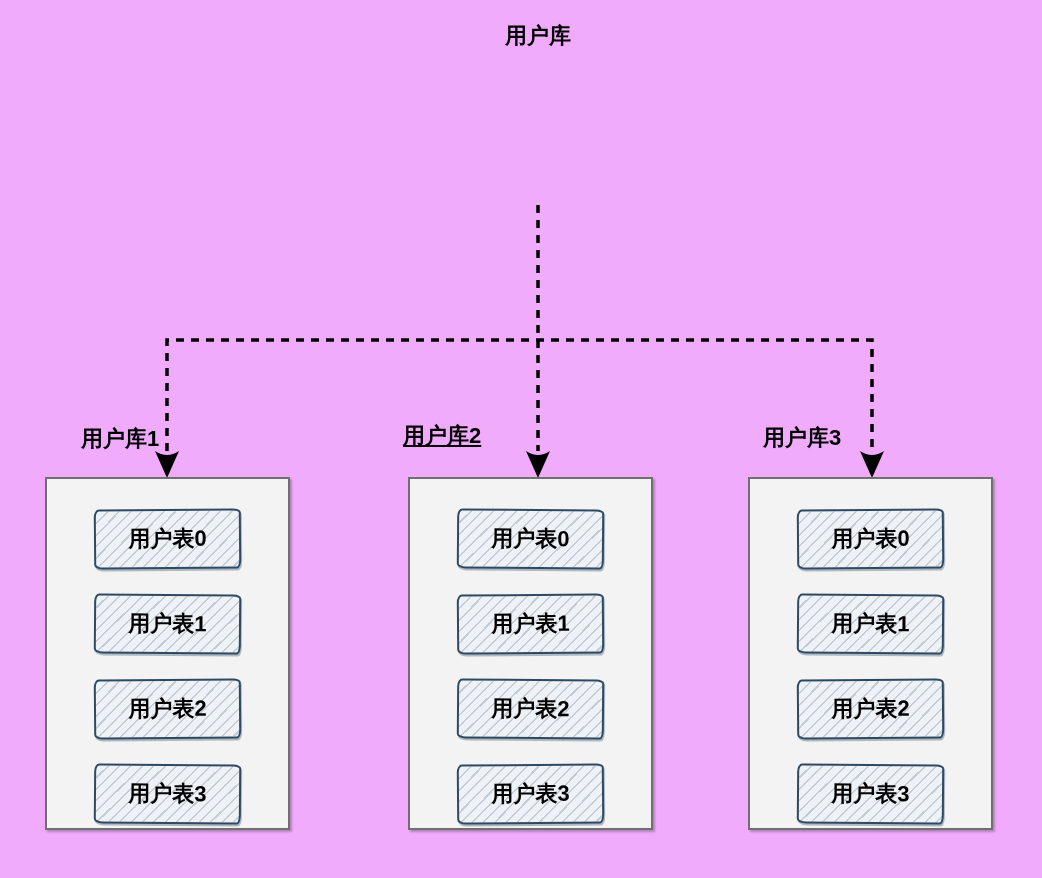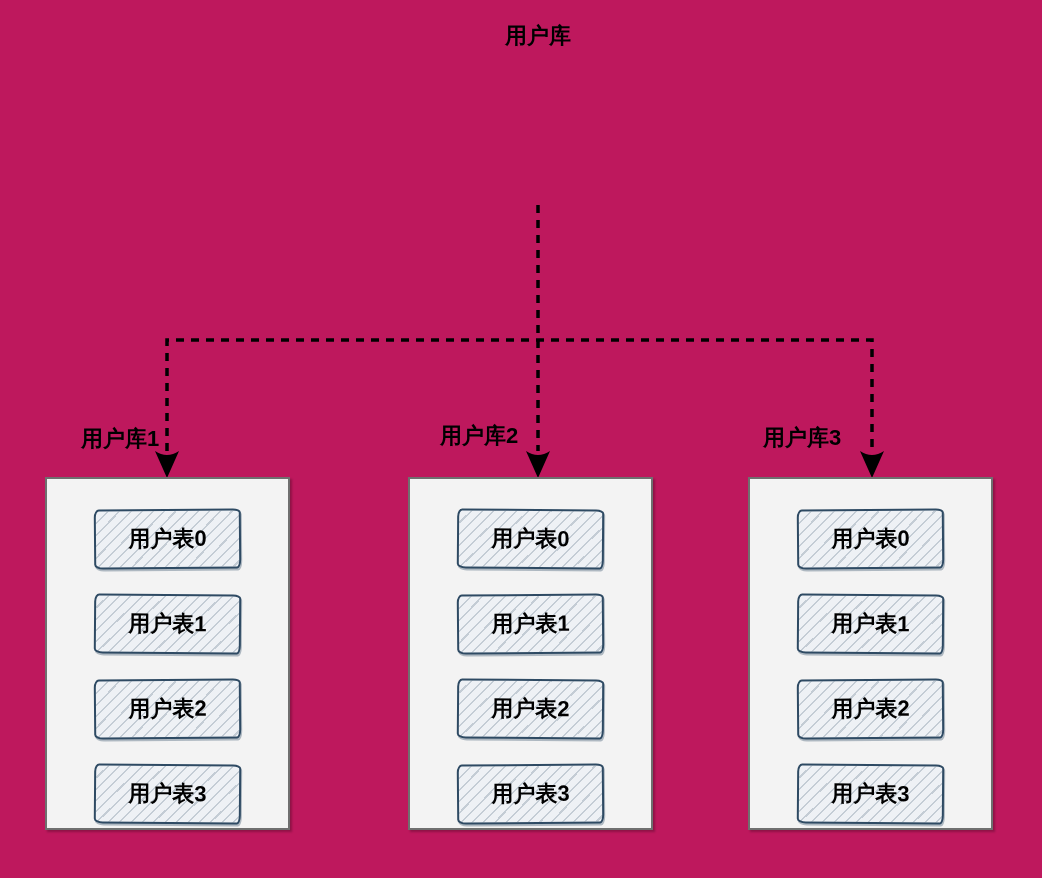--- a/index.html
+++ b/index.html
@@ -1,17 +1,17 @@
 <!DOCTYPE html>
 <html><head>
 <meta charset="utf-8">
 <style>
   html, body { margin:0; padding:0; background:#ffffff; }
   .canvas {
-    position:relative; width:1042px; height:878px; background:#be185d;
+    position:relative; width:1042px; height:878px; background:#f0abfc;
     font-family:"Liberation Sans", sans-serif; overflow:hidden;
   }
   .connectors { position:absolute; left:0; top:0; width:1042px; height:878px; }
   .dash { fill:none; stroke:#000000; stroke-width:3.5; stroke-dasharray:8 7; stroke-linecap:butt; }
   .head { fill:#000000; stroke:none; }
 
   .node-label {
     position:absolute; font-size:22px; font-weight:bold; color:#000000;
     white-space:nowrap; line-height:1.1;
   }
@@ -71,21 +71,21 @@
 
 
   <div class="node-label" style="left:57px; top:427px;margin-left:24px;">用户库1</div>
   <div class="container shard-container" style="left:45px;">
     <div class="table-box shard-table tilt-a">用户表0</div>
     <div class="table-box shard-table tilt-b">用户表1</div>
     <div class="table-box shard-table tilt-a">用户表2</div>
     <div class="table-box shard-table tilt-b">用户表3</div>
   </div>
 
-  <div class="node-label" style="left:440px; top:424px;">用户库2</div>
+  <div class="node-label" style="left:403px; top:424px;text-decoration:underline;">用户库2</div>
   <div class="container shard-container" style="left:408px;">
     <div class="table-box shard-table tilt-b">用户表0</div>
     <div class="table-box shard-table tilt-a">用户表1</div>
     <div class="table-box shard-table tilt-b">用户表2</div>
     <div class="table-box shard-table tilt-a">用户表3</div>
   </div>
 
   <div class="node-label" style="left:763px; top:426px;">用户库3</div>
   <div class="container shard-container" style="left:748px;">
     <div class="table-box shard-table tilt-a">用户表0</div>

